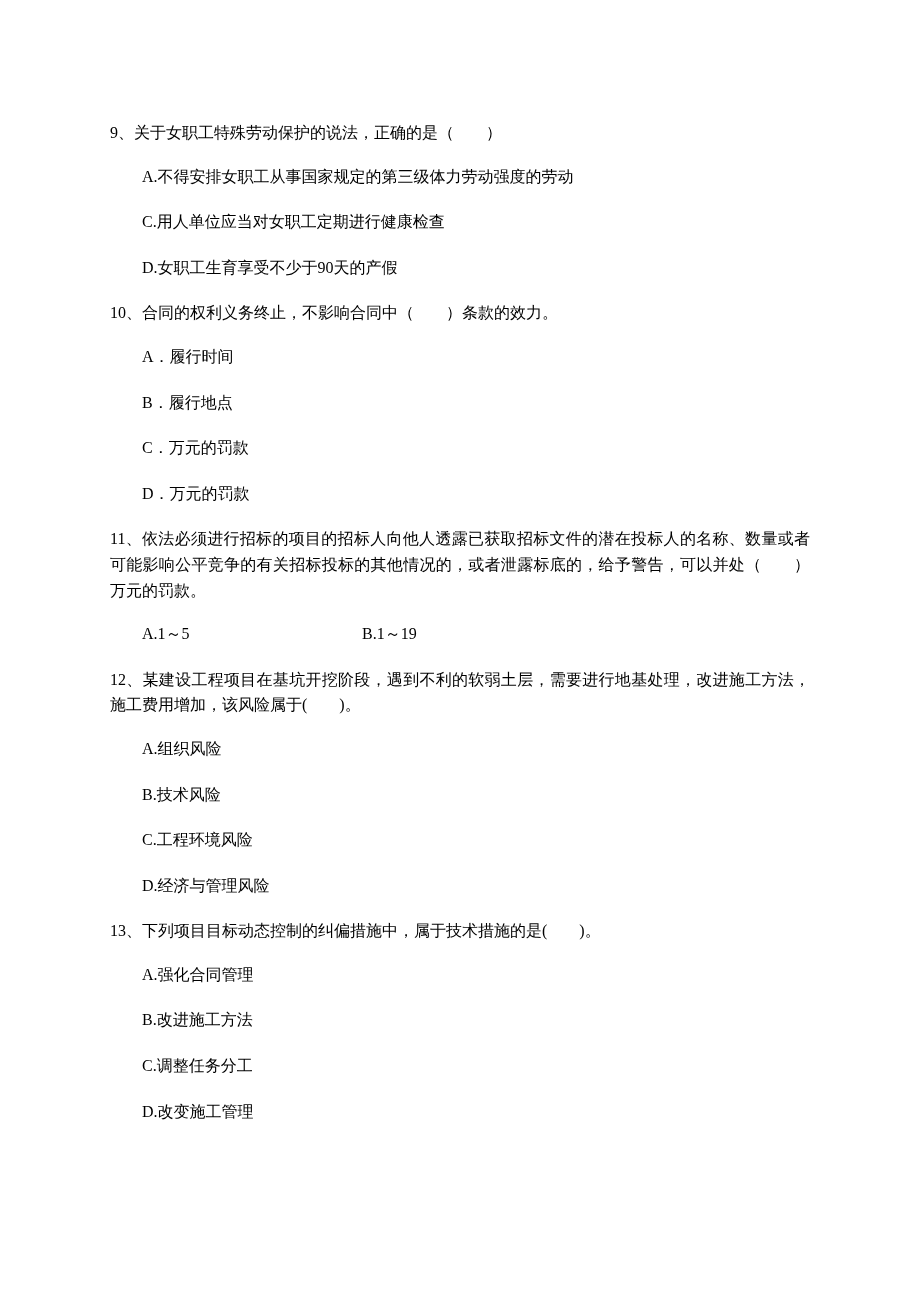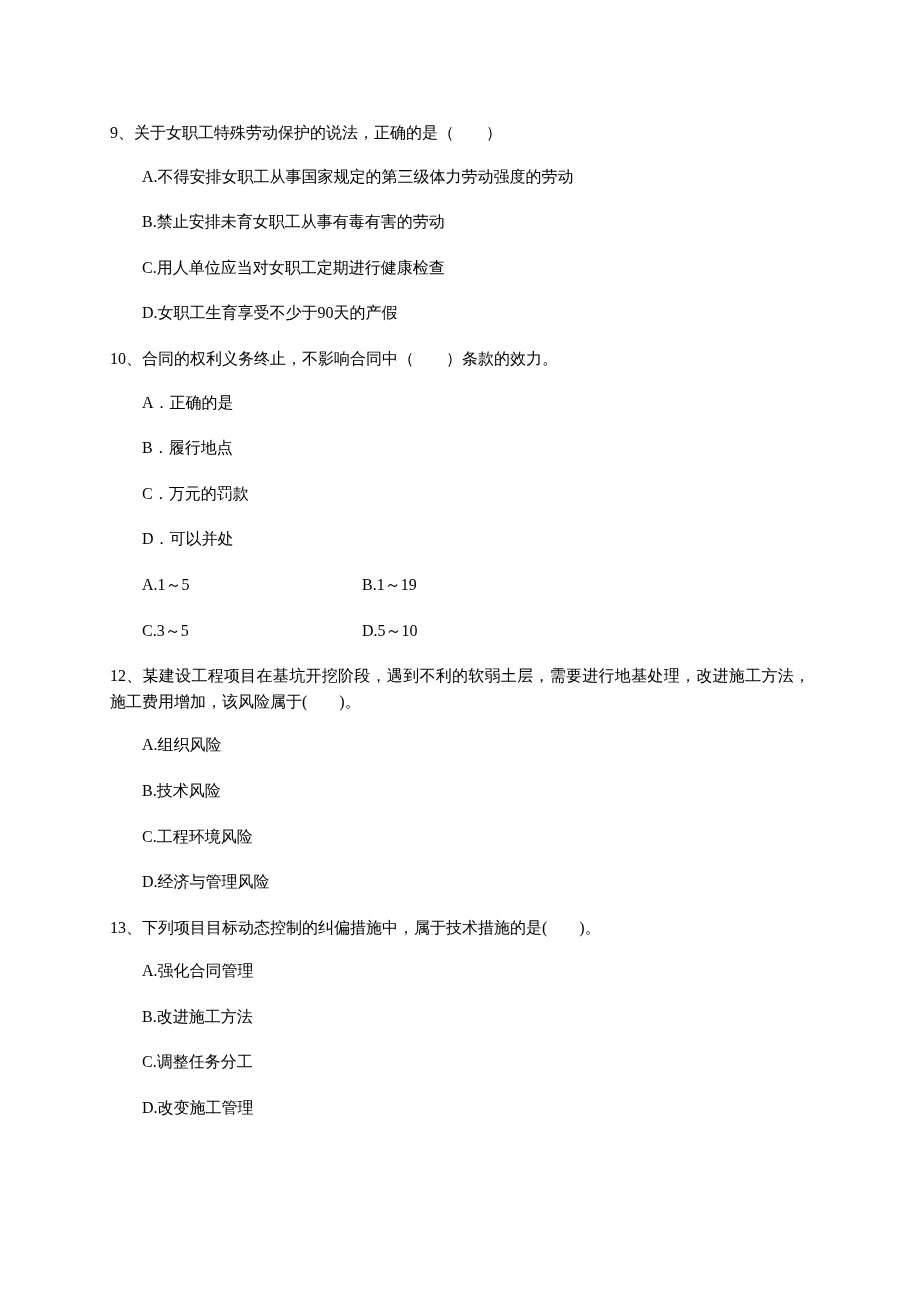--- a/index.html
+++ b/index.html
@@ -36,41 +36,37 @@
     .option-cell {
       width: 220px;
     }
   </style>
 </head>
 <body>
 
 <div class="question">
   <div class="question-text"><span>9、</span><span>关于女职工特殊劳动保护的说法，正确的是（　　）</span></div>
   <div class="option">A.不得安排女职工从事国家规定的第三级体力劳动强度的劳动</div>
-  <div class="option">B.禁止安排未育女职工从事有毒有害的劳动</div>
   <div class="option">C.用人单位应当对女职工定期进行健康检查</div>
   <div class="option">D.女职工生育享受不少于90天的产假</div>
 </div>
 
 <div class="question">
   <div class="question-text"><span>10、</span><span>合同的权利义务终止，不影响合同中（　　）条款的效力。</span></div>
-  <div class="option">A．正确的是</div>
+  <div class="option">A．履行时间</div>
   <div class="option">B．履行地点</div>
   <div class="option">C．万元的罚款</div>
-  <div class="option">D．可以并处</div>
+  <div class="option">D．万元的罚款</div>
 </div>
 
 <div class="question">
+  <div class="question-text"><span>11、</span><span>依法必须进行招标的项目的招标人向他人透露已获取招标文件的潜在投标人的名称、数量或者可能影响公平竞争的有关招标投标的其他情况的，或者泄露标底的，给予警告，可以并处（　　）万元的罚款。</span></div>
   <div class="option-row">
     <div class="option-cell">A.1～5</div>
     <div class="option-cell">B.1～19</div>
-  </div>
-  <div class="option-row">
-    <div class="option-cell">C.3～5</div>
-    <div class="option-cell">D.5～10</div>
   </div>
 </div>
 
 <div class="question">
   <div class="question-text"><span>12、</span><span>某建设工程项目在基坑开挖阶段，遇到不利的软弱土层，需要进行地基处理，改进施工方法，施工费用增加，该风险属于(　　)。</span></div>
   <div class="option">A.组织风险</div>
   <div class="option">B.技术风险</div>
   <div class="option">C.工程环境风险</div>
   <div class="option">D.经济与管理风险</div>
 </div>

